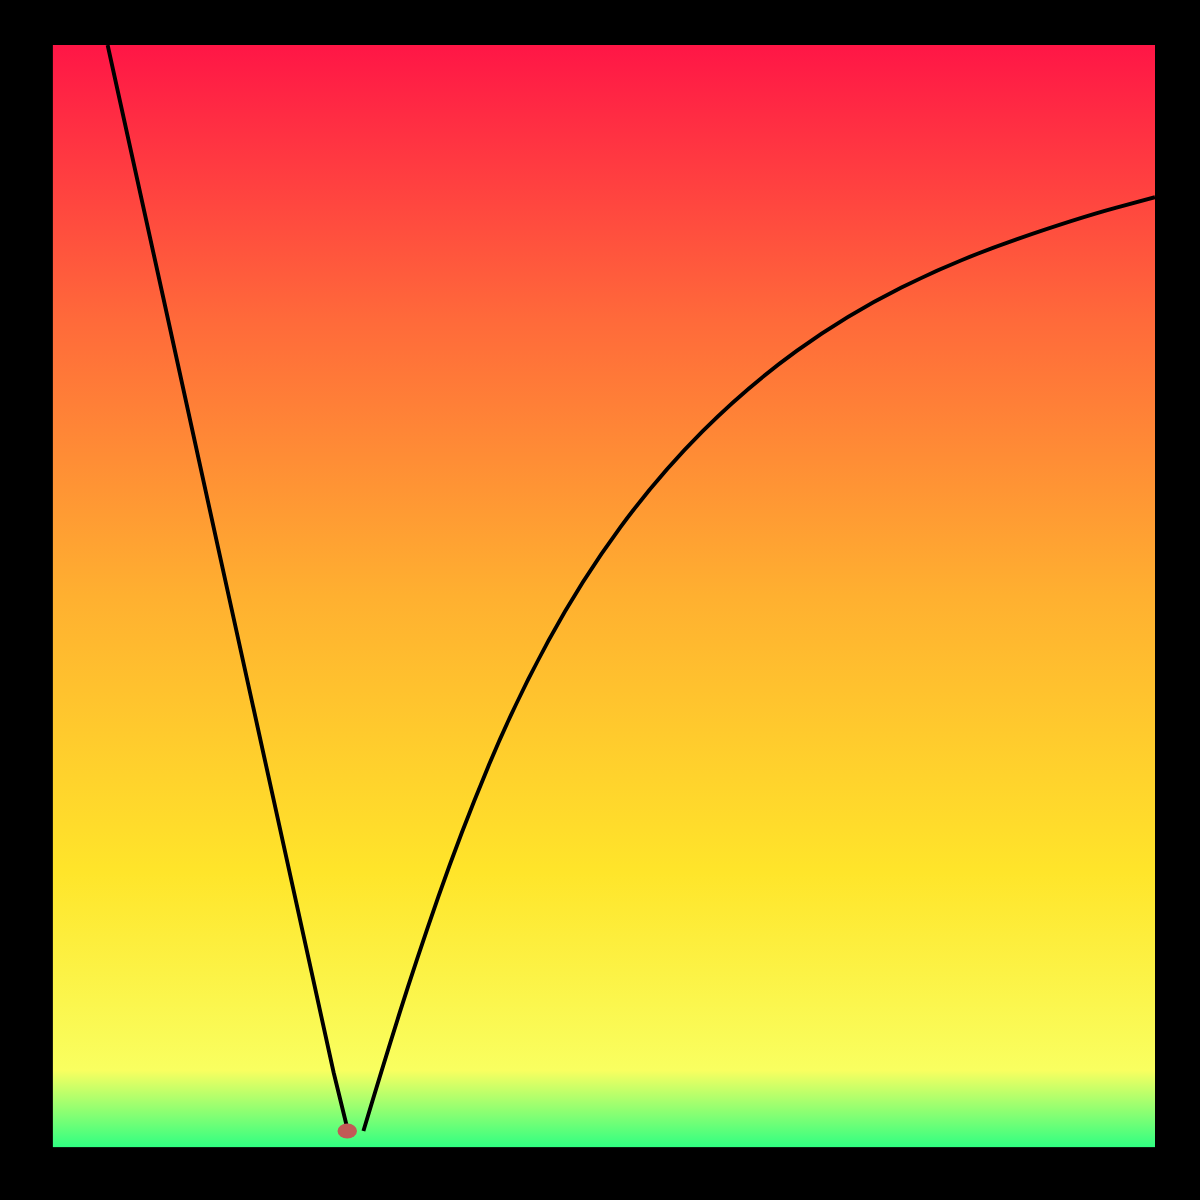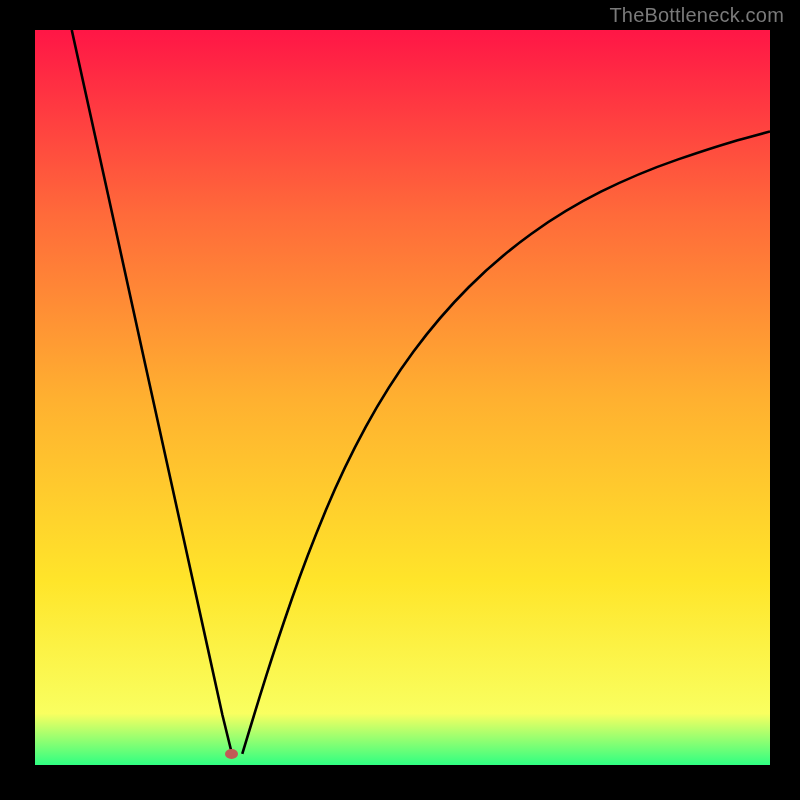--- a/index.html
+++ b/index.html
@@ -44,21 +44,20 @@
     height: 10px;
     border-radius: 50%;
     background: #c15a56;
   }
 </style>
 </head>
 <body>
 
 <div class="frame">
 
-  <div class="watermark">TheBottleneck.com</div>
 
   <div class="plot-area">
     <svg id="plot-svg" width="735" height="735" viewBox="0 0 735 735">
       <defs>
         <linearGradient id="bg-grad" x1="0" y1="0" x2="0" y2="1">
 
         <stop offset="0%" stop-color="#ff1646"></stop>
             <stop offset="25%" stop-color="#ff6a3a"></stop>
             <stop offset="50%" stop-color="#ffb030"></stop>
             <stop offset="75%" stop-color="#ffe52a"></stop>

